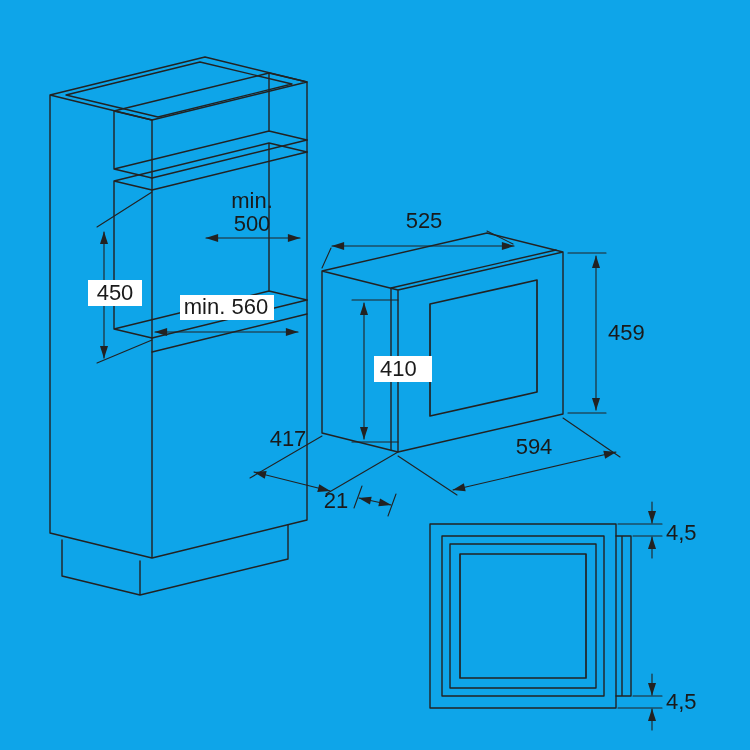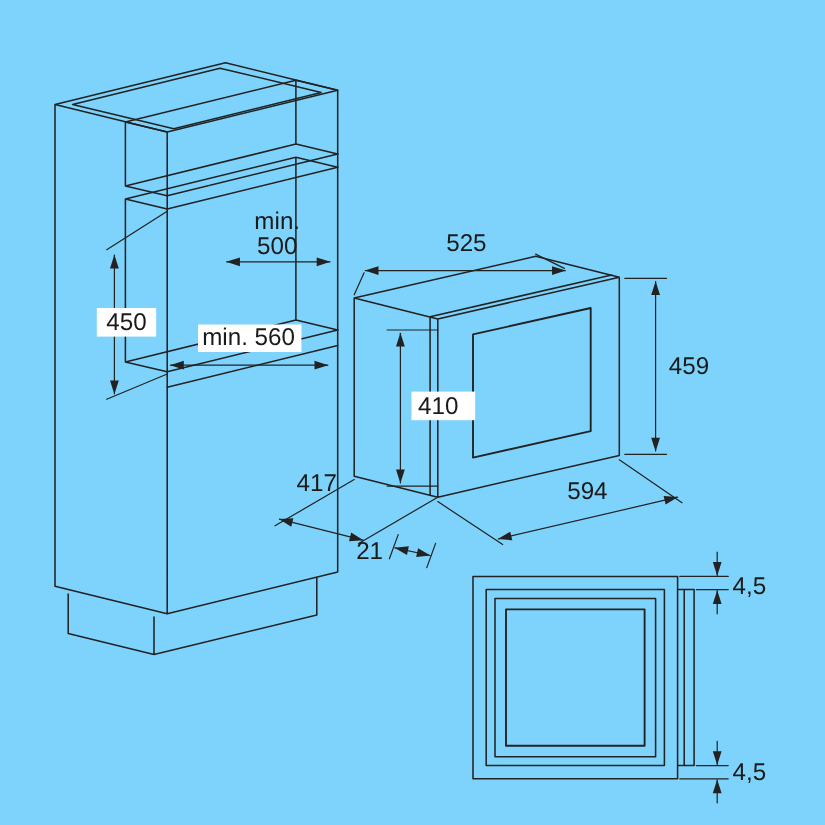--- a/index.html
+++ b/index.html
@@ -3,21 +3,21 @@
 <meta charset="utf-8">
 <style>
   html, body {
     margin: 0;
     padding: 0;
     background: #ffffff;
   }
   .page {
     width: 750px;
     height: 750px;
-    background: #7dd3fc;
+    background: #0ea5e9;
     position: relative;
     overflow: hidden;
   }
   svg {
     display: block;
   }
   .geo {
     fill: none;
     stroke-width: 1.4;
     stroke-linejoin: round;

